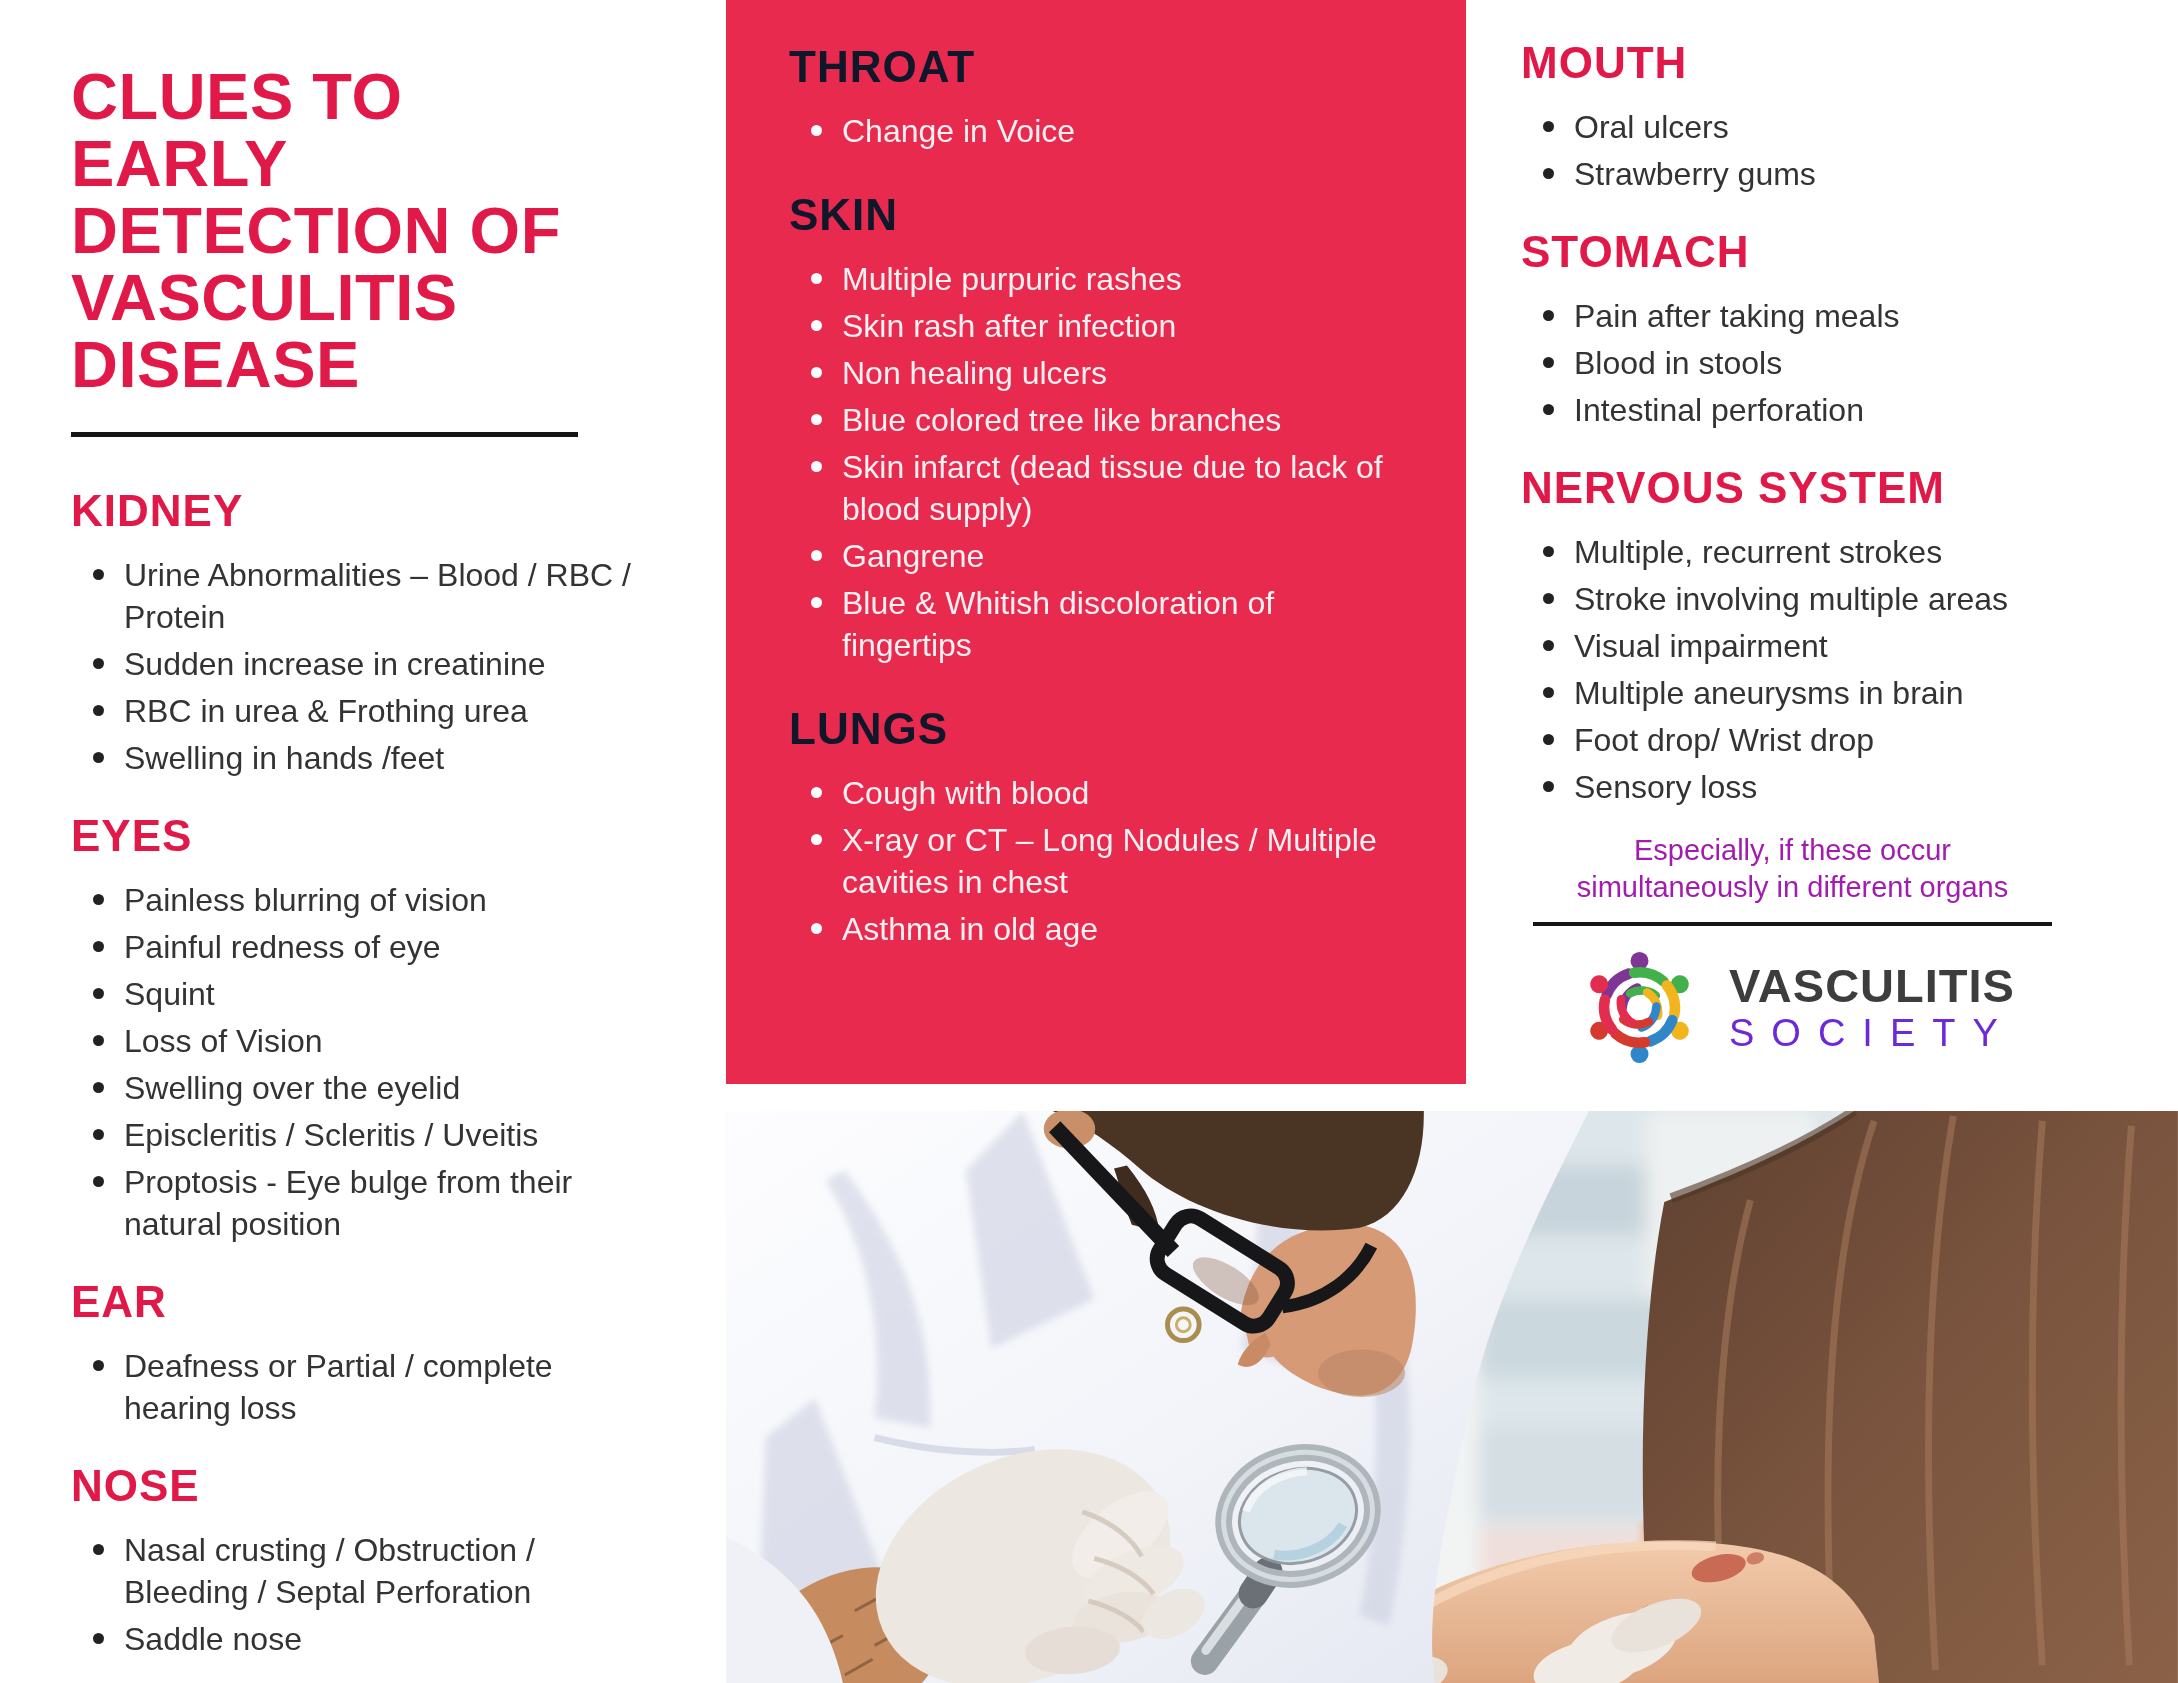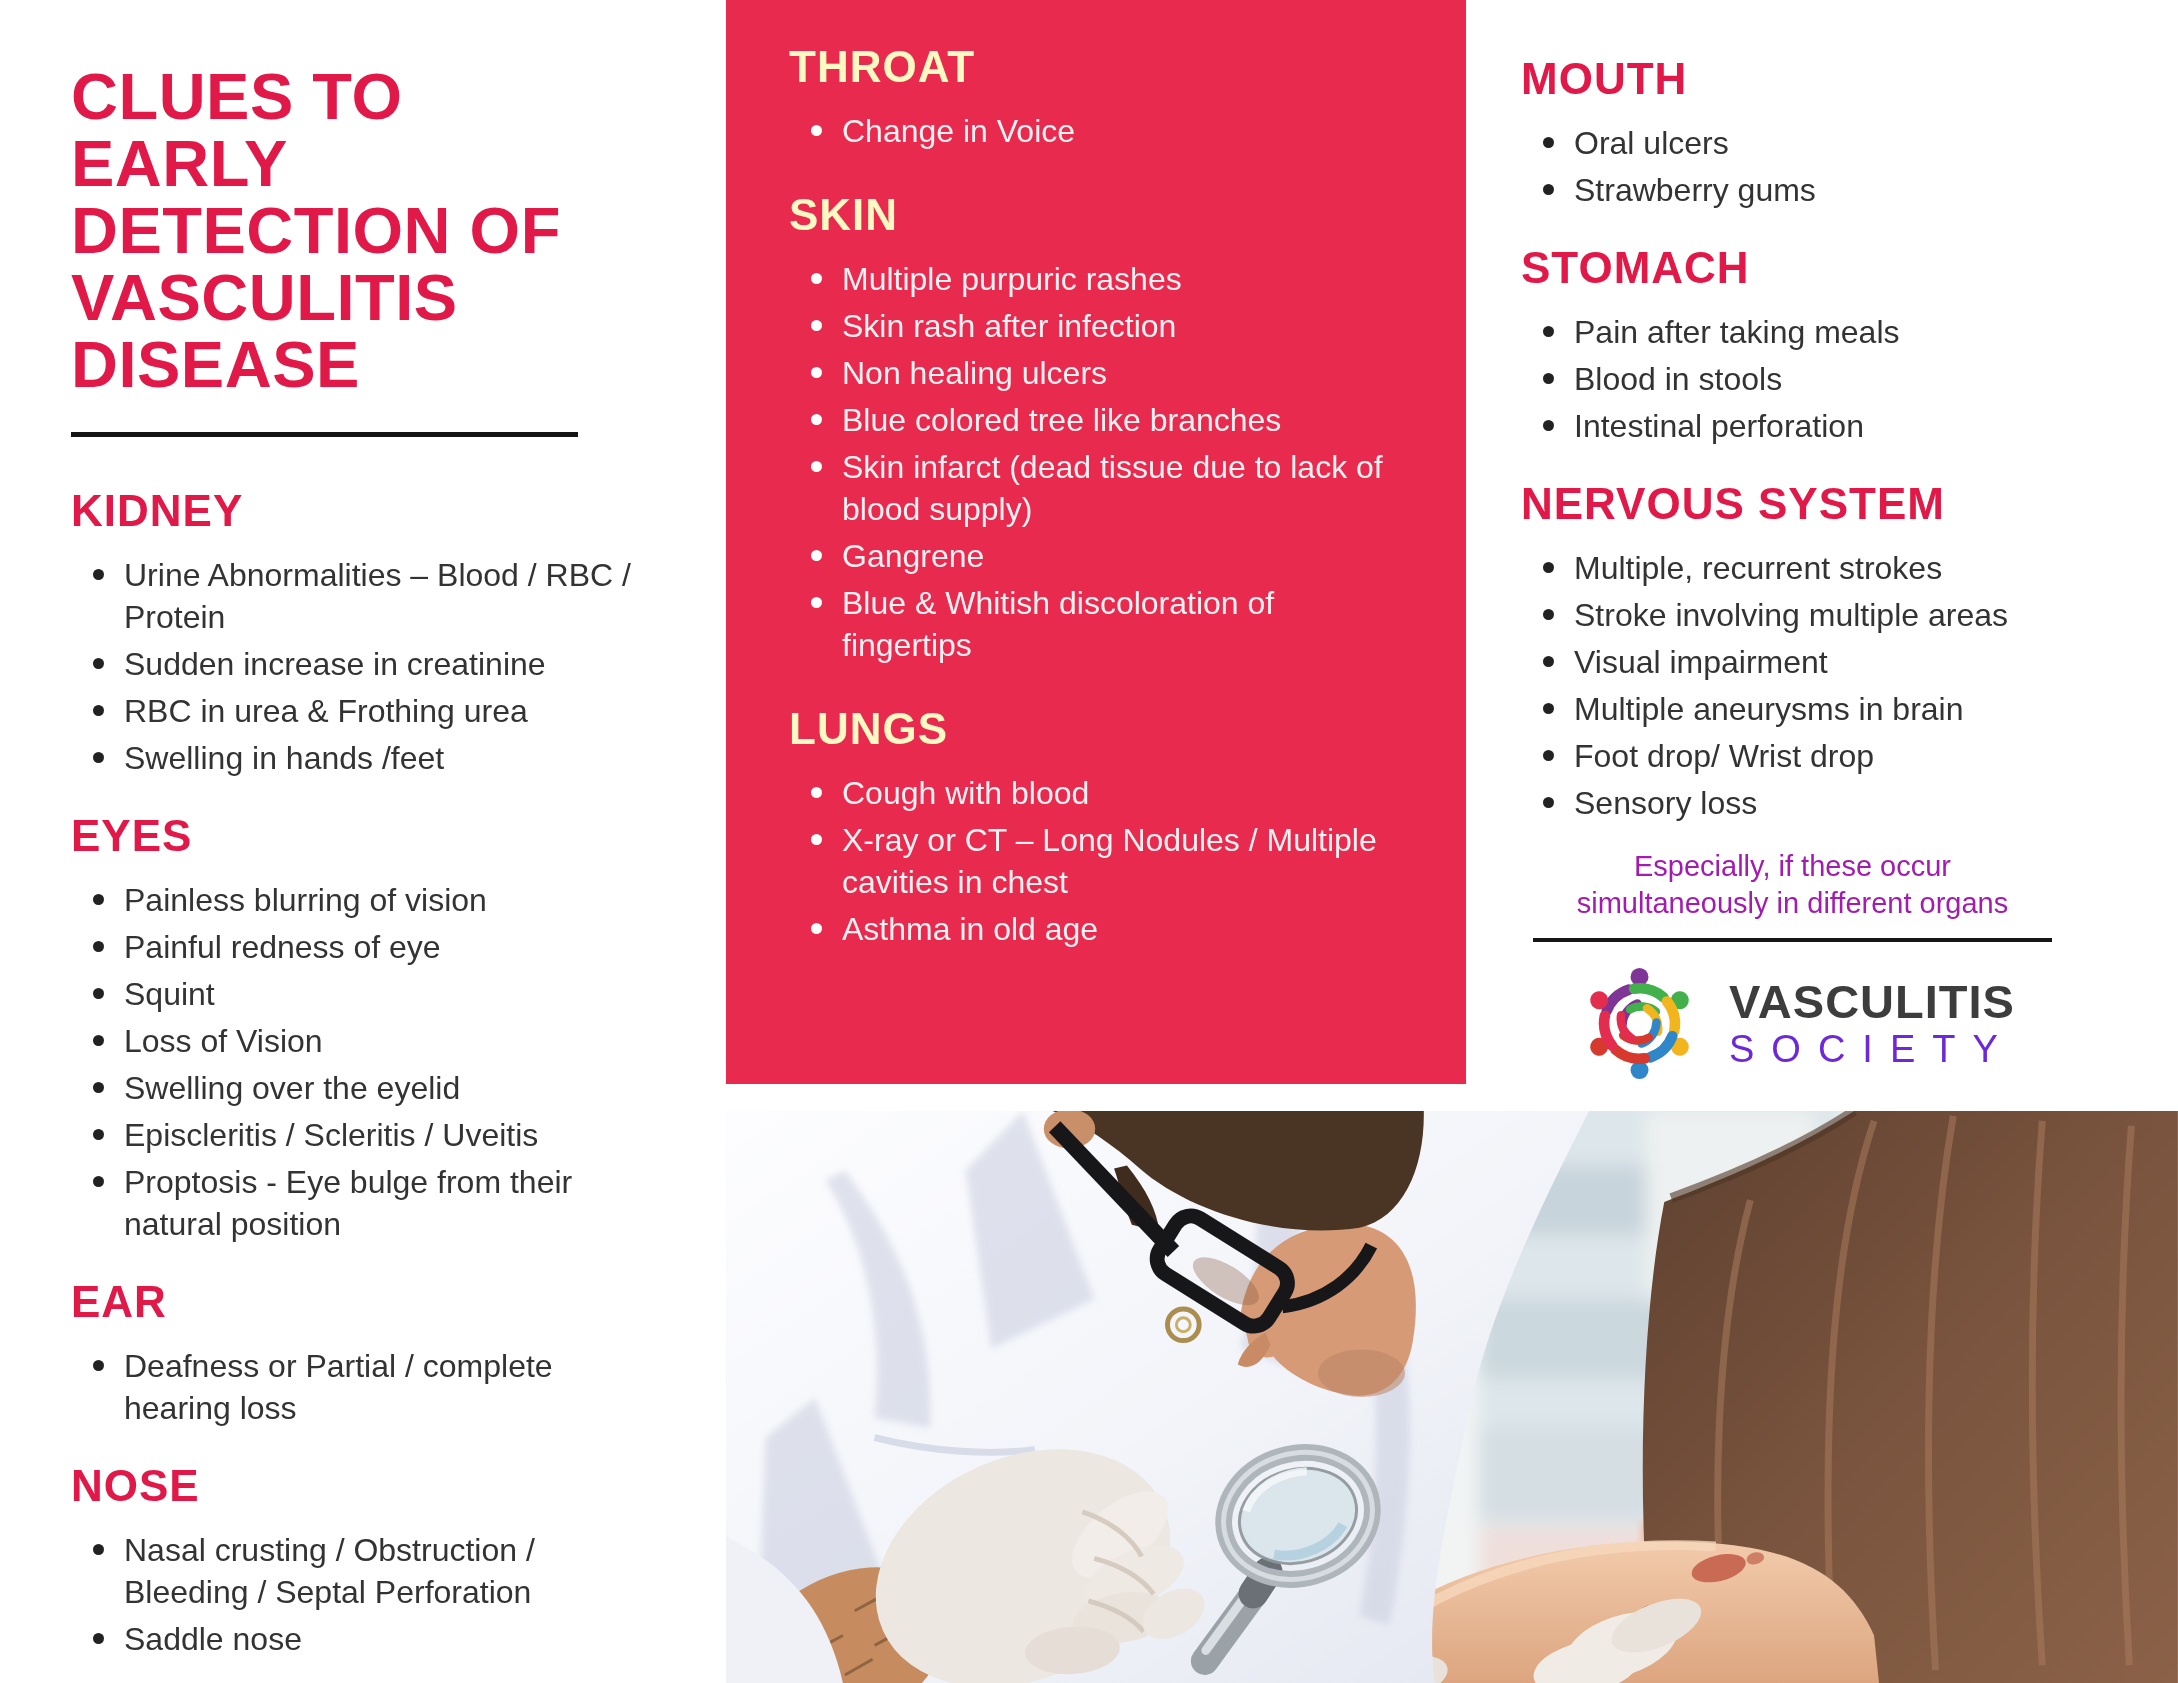--- a/index.html
+++ b/index.html
@@ -8,37 +8,37 @@
     position:relative;width:2178px;height:1683px;background:#ffffff;
     overflow:hidden;font-family:"Liberation Sans", sans-serif;color:#2f2f2f;
   }
   
   .col-left{position:absolute;left:71px;top:63px;width:634px;}
   .col-mid{
     position:absolute;left:726px;top:0;width:740px;height:1084px;
     background:#E72A4E;color:#FDF4F6;box-sizing:border-box;
     padding:44px 48px 0 63px;overflow:hidden;
   }
-  .col-right{position:absolute;left:1521px;top:56px;width:558px;}
+  .col-right{position:absolute;left:1521px;top:40px;width:558px;}
 
   
   .poster-title{
     margin:0;font-size:65px;line-height:67px;font-weight:900;
     letter-spacing:0.5px;color:#E01949;
   }
   .title-rule{width:507px;height:5px;background:#151515;margin-top:34px;}
 
   
   .sec{margin-top:34px;}
   .sec.first{margin-top:51px;}
   .col-mid .sec{margin-top:40px;}
   .col-mid .sec.first{margin-top:0;}
   .col-right .sec.first{margin-top:0;}
   .heading{font-size:44px;line-height:46px;font-weight:800;letter-spacing:1px;color:#E01949;margin:0;}
-  .col-mid .heading{color:#fef9c3;}
+  .col-mid .heading{color:#0f172a;}
   ul.items{list-style:none;margin:20px 0 0 0;padding:0;font-size:32px;line-height:42px;font-weight:400;}
   li.item{position:relative;padding-left:53px;margin:0 0 5px 0;max-width:515px;color:#333333;}
   .col-mid li.item{max-width:554px;color:#FBF0F2;}
   .col-right li.item{max-width:473px;}
   li.item::before{
     content:"";position:absolute;left:22px;top:15px;width:11px;height:11px;
     border-radius:50%;background:#222222;
   }
   .col-mid li.item::before{background:#ffffff;}
 

